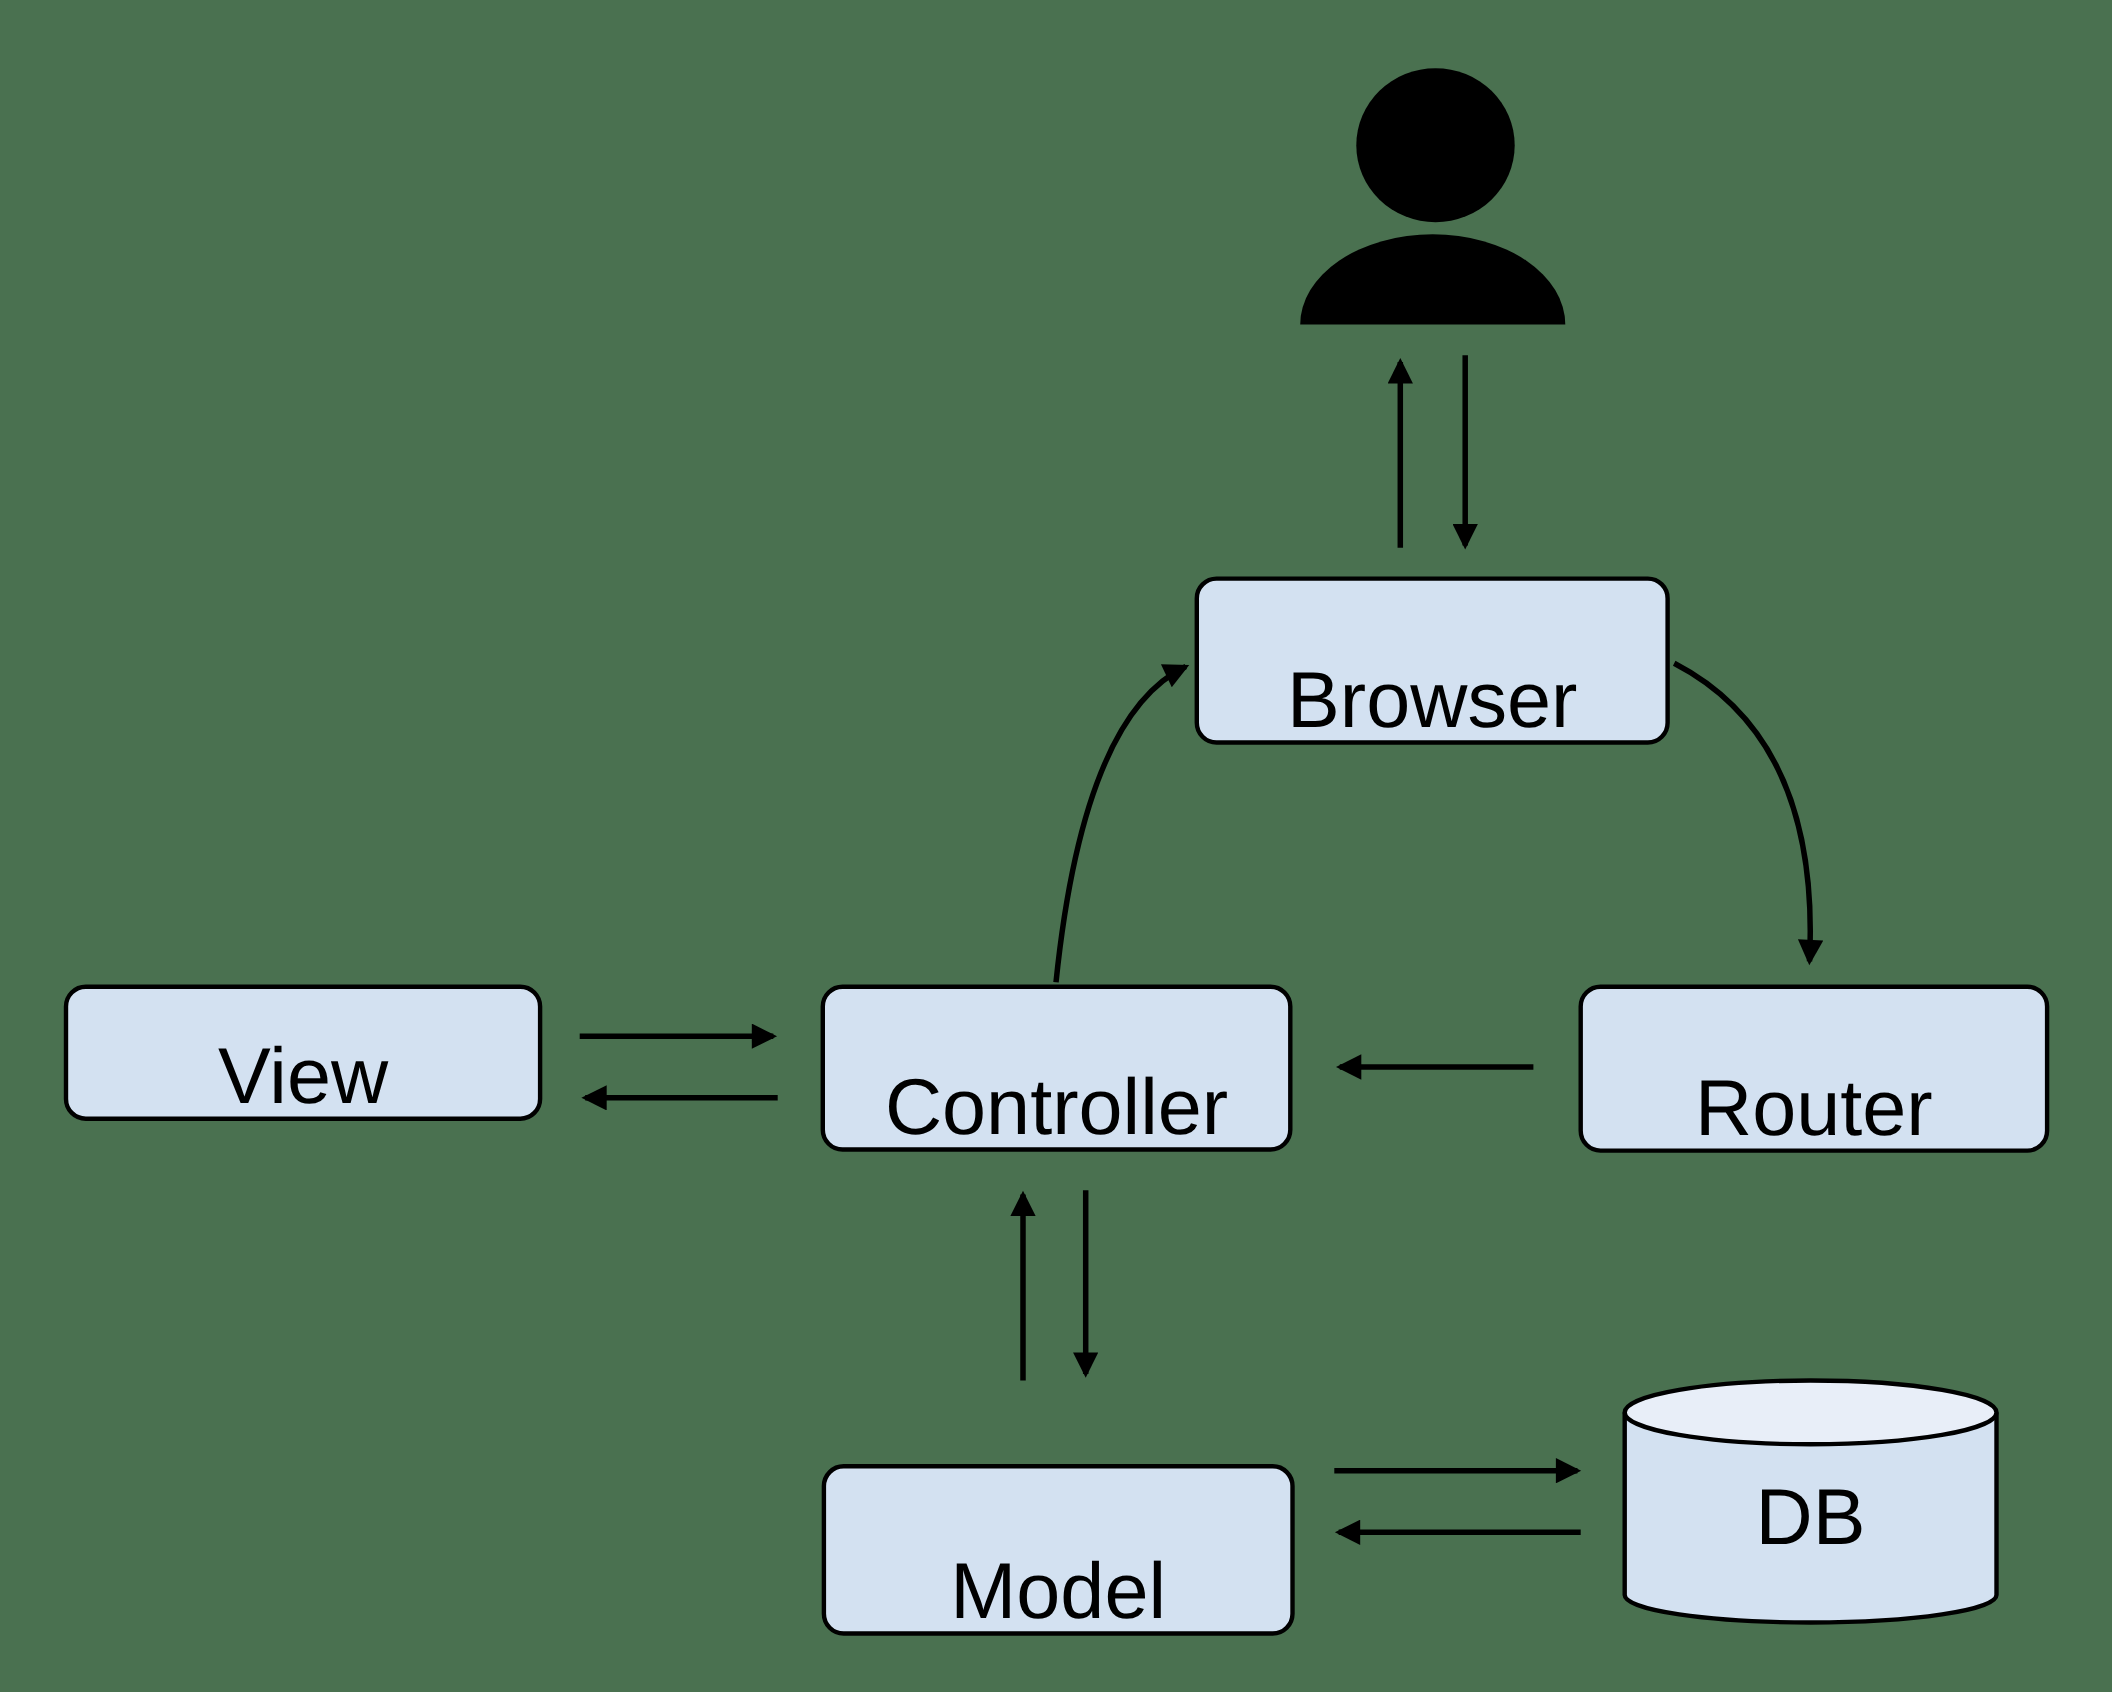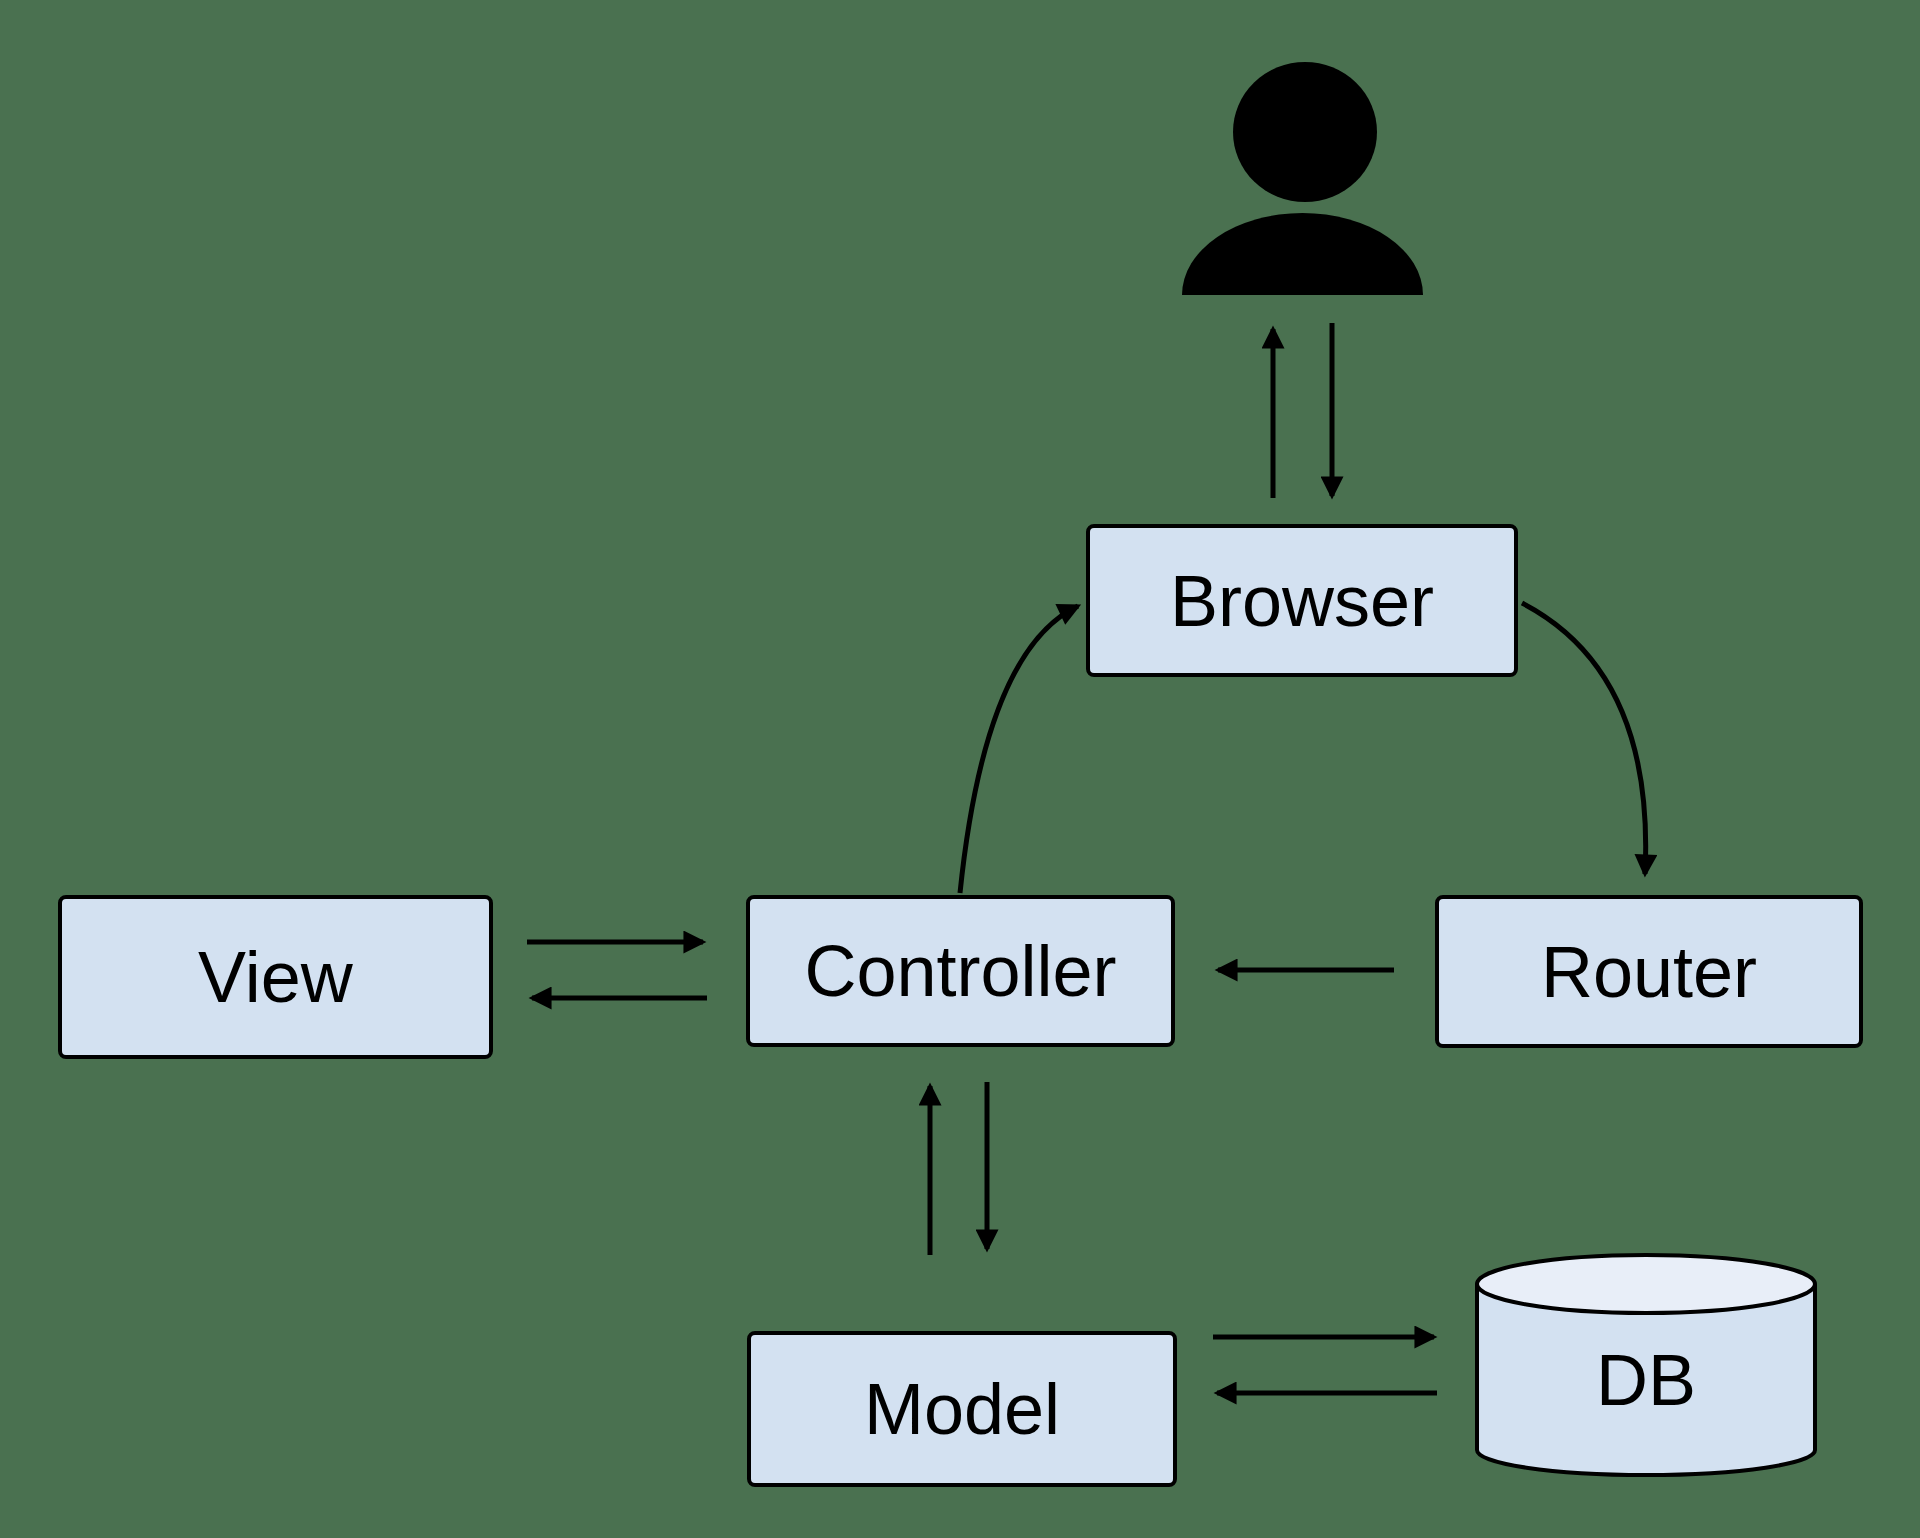--- a/index.html
+++ b/index.html
@@ -18,40 +18,40 @@
   .layer {
     position: absolute;
     left: 0;
     top: 0;
   }
   .node {
     position: absolute;
     box-sizing: border-box;
     background: #D3E1F1;
     border: 4px solid #000000;
-    border-radius: 8px;
+    border-radius: 20px;
     display: flex;
-    align-items: center;
+    align-items: flex-end;
     justify-content: center;
   }
   .node span, .db-label span {
     font-size: 72px;
     color: #000000;
     line-height: 1;
     white-space: nowrap;
   }
   .db-label {
     position: absolute;
     display: flex;
     align-items: center;
     justify-content: center;
     background: transparent;
   }
   .node-browser    { left: 1086px; top: 524px;  width: 432px; height: 153px; }
-  .node-view       { left: 58px;   top: 895px;  width: 435px; height: 164px; }
+  .node-view       { left: 58px;   top: 895px;  width: 435px; height: 124px; }
   .node-controller { left: 746px;  top: 895px;  width: 429px; height: 152px; }
   .node-router     { left: 1435px; top: 895px;  width: 428px; height: 153px; }
   .node-model      { left: 747px;  top: 1287px; width: 430px; height: 156px; margin-top: 44px; }
   .db-label        { left: 1477px; top: 1300px; width: 338px; height: 160px; align-items: center; }
   .edge {
     stroke: #000000;
     stroke-width: 5;
     fill: none;
   }
   .shape-stroke {

